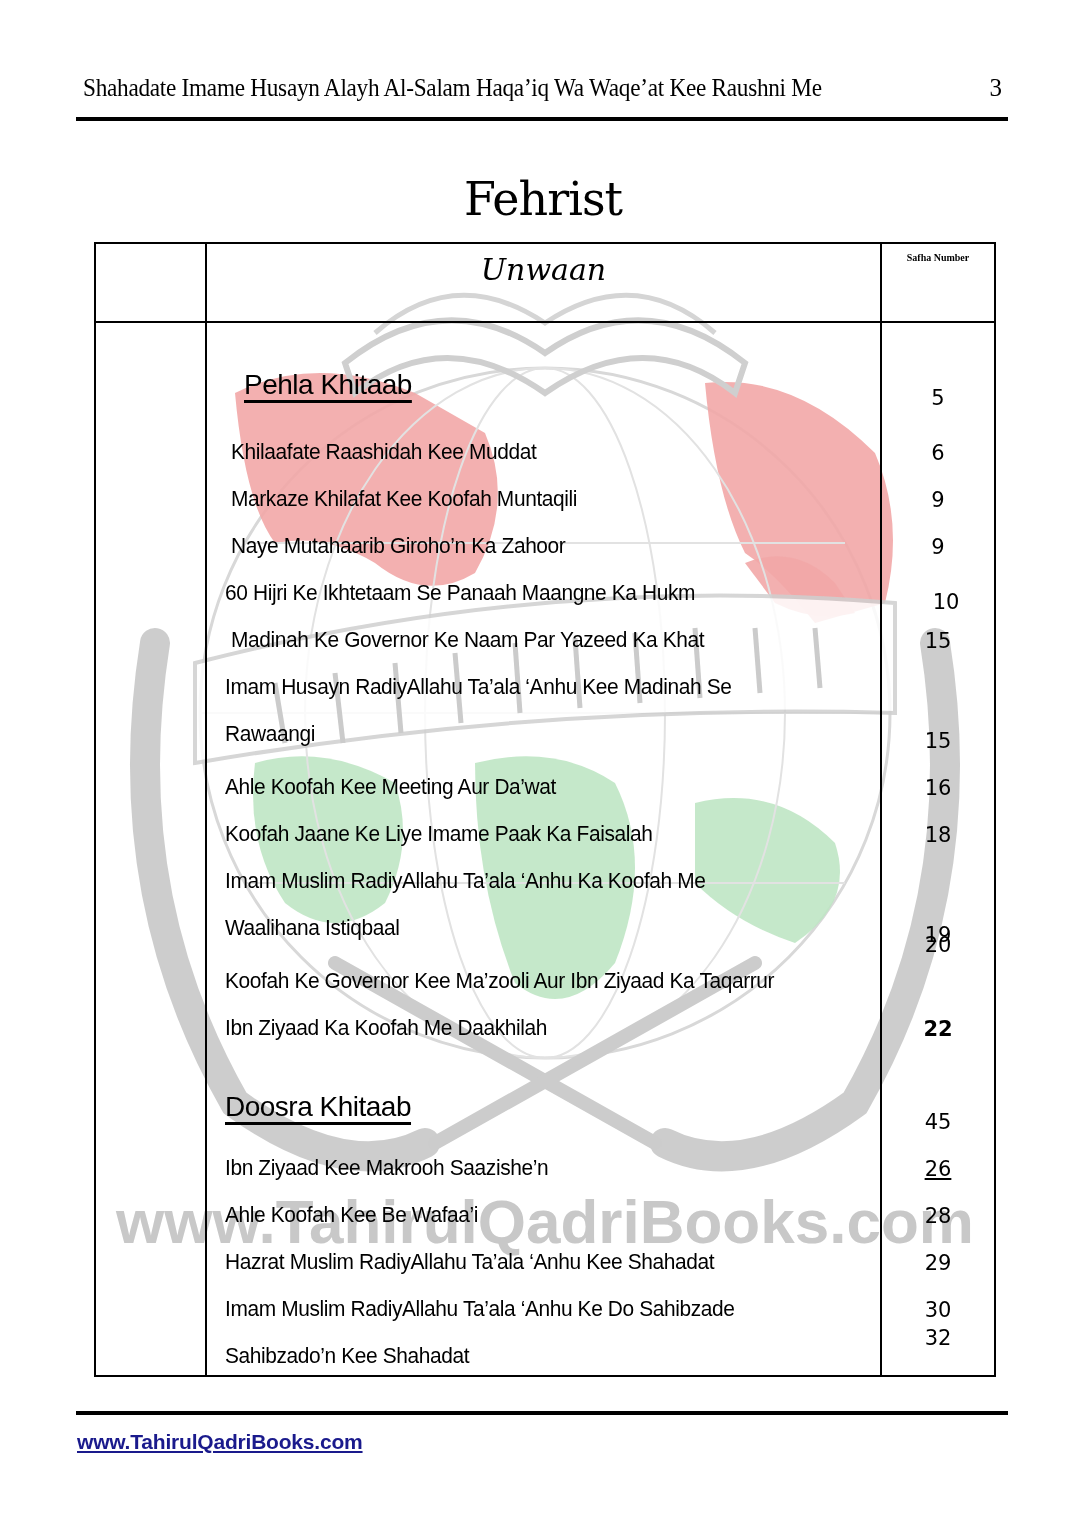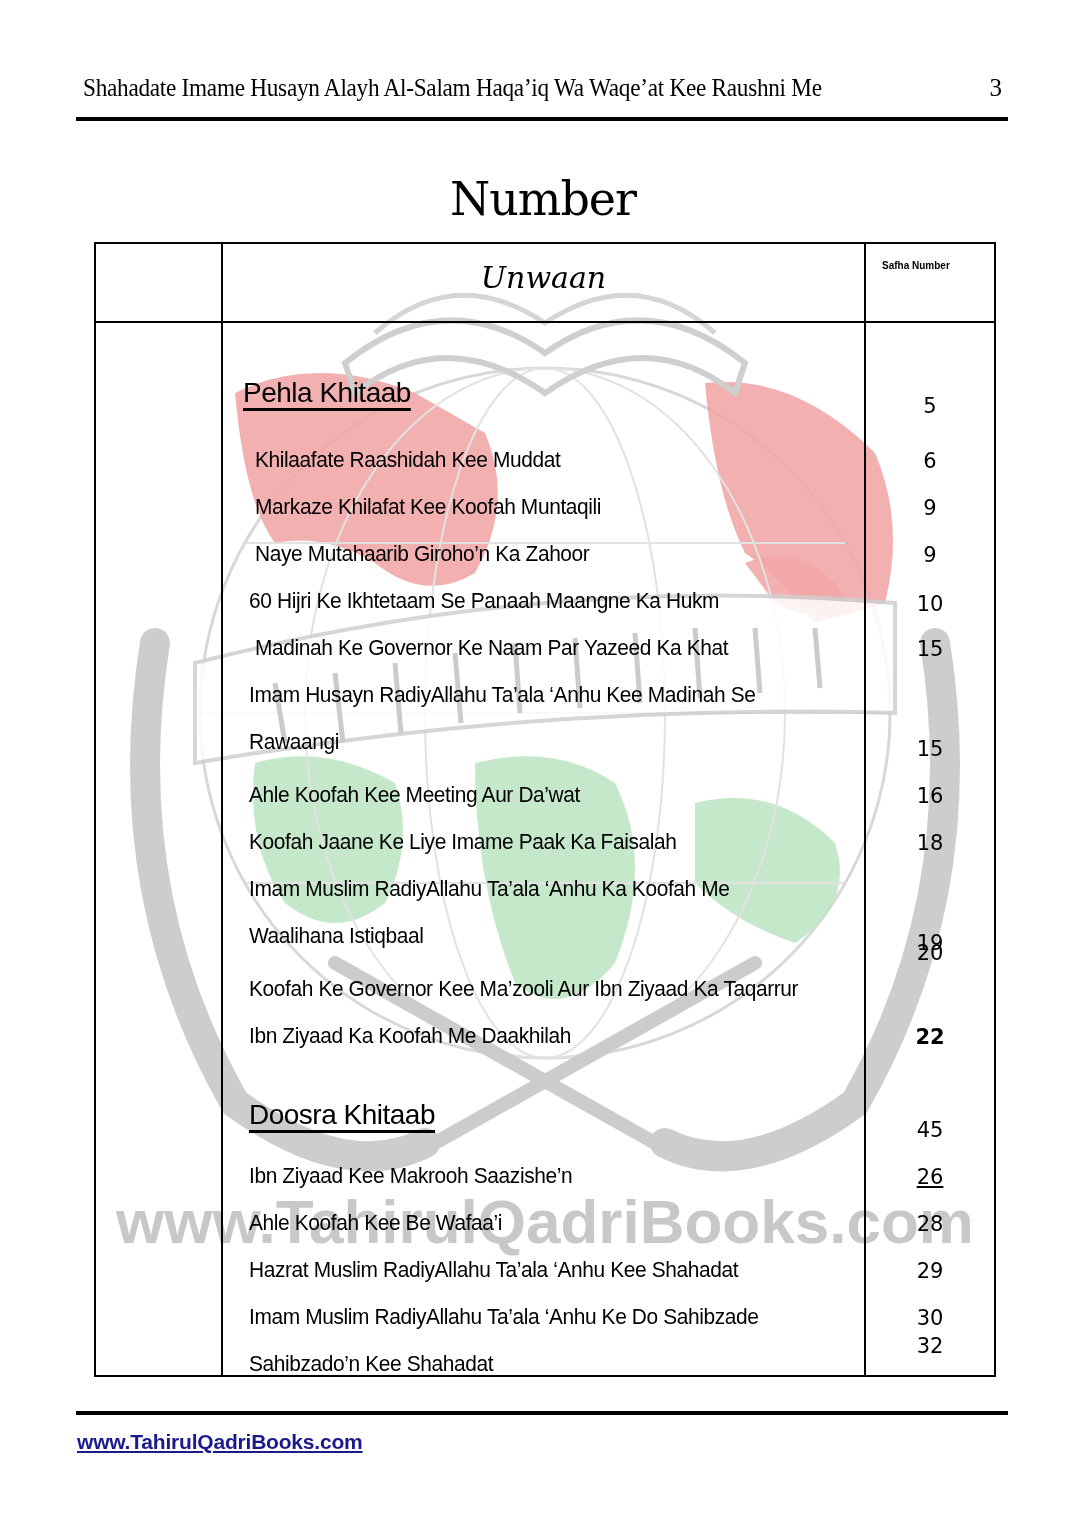--- a/index.html
+++ b/index.html
@@ -8,46 +8,46 @@
   .page-header { position: absolute; left: 76px; top: 74px; width: 932px; height: 40px; }
   .page-header .title { position: absolute; left: 7px; top: 0; font-family: "Liberation Serif", serif; font-size: 25px; letter-spacing: -0.3px; transform: scaleX(0.93); transform-origin: left; }
   .page-header .pagenum { position: absolute; right: 6px; top: 0; font-family: "Liberation Serif", serif; font-size: 25px; }
   .rule-top { position: absolute; left: 76px; top: 117px; width: 932px; height: 4px; background: #000; }
 
   .doc-title { position: absolute; left: 0; width: 1086px; top: 172px; text-align: center; font-family: "DejaVu Serif", serif; font-size: 46px; letter-spacing: -1px; }
 
   .watermark { position: absolute; left: 95px; top: 243px; width: 900px; height: 1133px; pointer-events: none; }
 
   table.toc { position: absolute; left: 94px; top: 242px; width: 902px; height: 1135px; border-collapse: collapse; z-index: 2; }
-  table.toc td { border: 2px solid #000; padding: 16px; vertical-align: top; }
+  table.toc td { border: 2px solid #000; padding: 8px; vertical-align: top; }
   .col-blank { width: 93px; }
   .col-page { width: 96px; }
   .head-row { height: 79px; }
   .head-row td { vertical-align: middle; }
   .unwaan { text-align: center; font-family: "DejaVu Serif", serif; font-style: italic; font-size: 30px; padding-top: 10px; }
-  .safha { font-family: Liberation Sans, sans-serif; font-size: 10px; font-weight: bold; margin-left: 25px; }
+  .safha { text-align: center; font-family: Liberation Serif, serif; font-size: 10px; font-weight: bold; margin-left: 25px; }
 
   .entries { position: relative; }
   .entry { position: absolute; left: 0; white-space: nowrap; font-family: "Liberation Sans", sans-serif; font-size: 22px; letter-spacing: -0.4px; transform: scaleX(0.95); transform-origin: left; }
   .section-head { position: absolute; font-family: "Liberation Sans", sans-serif; font-size: 28px; text-decoration: underline; text-decoration-thickness: 3px; text-underline-offset: 6px; letter-spacing: -0.5px; }
   .pnum { position: absolute; width: 96px; text-align: center; font-family: "DejaVu Sans", sans-serif; font-size: 21px; left: 0; }
 
   .rule-bottom { position: absolute; left: 76px; top: 1411px; width: 932px; height: 4px; background: #000; }
   .footer-link { position: absolute; left: 77px; top: 1430px; font-family: "Liberation Sans", sans-serif; font-weight: bold; font-size: 21px; color: #1a1a8c; text-decoration: underline; letter-spacing: -0.2px; }
 </style>
 </head>
 <body>
 
 <div class="page-header">
   <span class="title">Shahadate Imame Husayn Alayh Al-Salam Haqa’iq Wa Waqe’at Kee Raushni Me</span>
   <span class="pagenum">3</span>
 </div>
 <div class="rule-top"></div>
 
-<div class="doc-title">Number</div>
+<div class="doc-title">Fehrist</div>
 
 <svg class="watermark" viewBox="0 0 900 1133">
 
   <circle cx="450" cy="470" r="345" fill="#ffffff" stroke="#d8d8d8" stroke-width="3"></circle>
 
   <path d="M140 150 Q220 110 320 150 L390 190 Q420 260 380 330 Q330 360 280 320 Q230 290 180 300 Q150 260 140 150 Z" fill="#f2a7a7" opacity="0.9"></path>
   <path d="M610 140 Q700 130 780 210 Q810 280 790 360 L720 380 Q680 330 650 310 Q620 250 610 140 Z" fill="#f2a7a7" opacity="0.9"></path>
   <path d="M650 320 Q700 300 740 340 L760 370 Q720 380 680 360 Z" fill="#f2a7a7" opacity="0.9"></path>
 
   <path d="M160 520 Q230 500 300 540 Q320 600 290 660 Q240 700 190 660 Q150 600 160 520 Z" fill="#bfe5c4" opacity="0.9"></path>
@@ -92,21 +92,21 @@
   <tbody>
       <tr class="head-row">
     <td class="col-blank"></td>
     <td class="unwaan">Unwaan</td>
     <td class="col-page safha">Safha Number</td>
   </tr>
   <tr>
     <td class="col-blank"></td>
     <td>
       <div class="entries">
-        <div class="section-head" style="left:4px;top:38px;">Pehla Khitaab</div>
+        <div class="section-head" style="left:29px;top:38px;">Pehla Khitaab</div>
         <div class="entry" style="left:16px;top:108px;">Khilaafate Raashidah Kee Muddat</div>
         <div class="entry" style="left:16px;top:155px;">Markaze Khilafat Kee Koofah Muntaqili</div>
         <div class="entry" style="left:16px;top:202px;">Naye Mutahaarib Giroho’n Ka Zahoor</div>
         <div class="entry" style="left:10px;top:249px;">60 Hijri Ke Ikhtetaam Se Panaah Maangne Ka Hukm</div>
         <div class="entry" style="left:16px;top:296px;">Madinah Ke Governor Ke Naam Par Yazeed Ka Khat</div>
         <div class="entry" style="left:10px;top:343px;">Imam Husayn RadiyAllahu Ta’ala ‘Anhu Kee Madinah Se</div>
         <div class="entry" style="left:10px;top:390px;">Rawaangi</div>
         <div class="entry" style="left:10px;top:443px;">Ahle Koofah Kee Meeting Aur Da’wat</div>
         <div class="entry" style="left:10px;top:490px;">Koofah Jaane Ke Liye Imame Paak Ka Faisalah</div>
         <div class="entry" style="left:10px;top:537px;">Imam Muslim RadiyAllahu Ta’ala ‘Anhu Ka Koofah Me</div>
@@ -121,21 +121,21 @@
         <div class="entry" style="left:10px;top:965px;">Imam Muslim RadiyAllahu Ta’ala ‘Anhu Ke Do Sahibzade</div>
         <div class="entry" style="left:10px;top:1012px;">Sahibzado’n Kee Shahadat</div>
       </div>
     </td>
     <td class="col-page">
       <div class="entries">
         <div class="pnum" style="top:55px;">5</div>
         <div class="pnum" style="top:110px;">6</div>
         <div class="pnum" style="top:157px;">9</div>
         <div class="pnum" style="top:204px;">9</div>
-        <div class="pnum" style="top:253px;">10</div>
+        <div class="pnum" style="top:259px;margin-left:8px;">10</div>
         <div class="pnum" style="top:298px;">15</div>
         <div class="pnum" style="top:398px;">15</div>
         <div class="pnum" style="top:445px;text-align:center;">16</div>
         <div class="pnum" style="top:492px;">18</div>
         <div class="pnum" style="top:592px;">19</div>
         <div class="pnum" style="top:602px;">20</div>
         <div class="pnum" style="top:686px;font-weight:bold;">22</div>
         <div class="pnum" style="top:779px;">45</div>
         <div class="pnum" style="top:826px;text-decoration:underline;">26</div>
         <div class="pnum" style="top:873px;">28</div>

